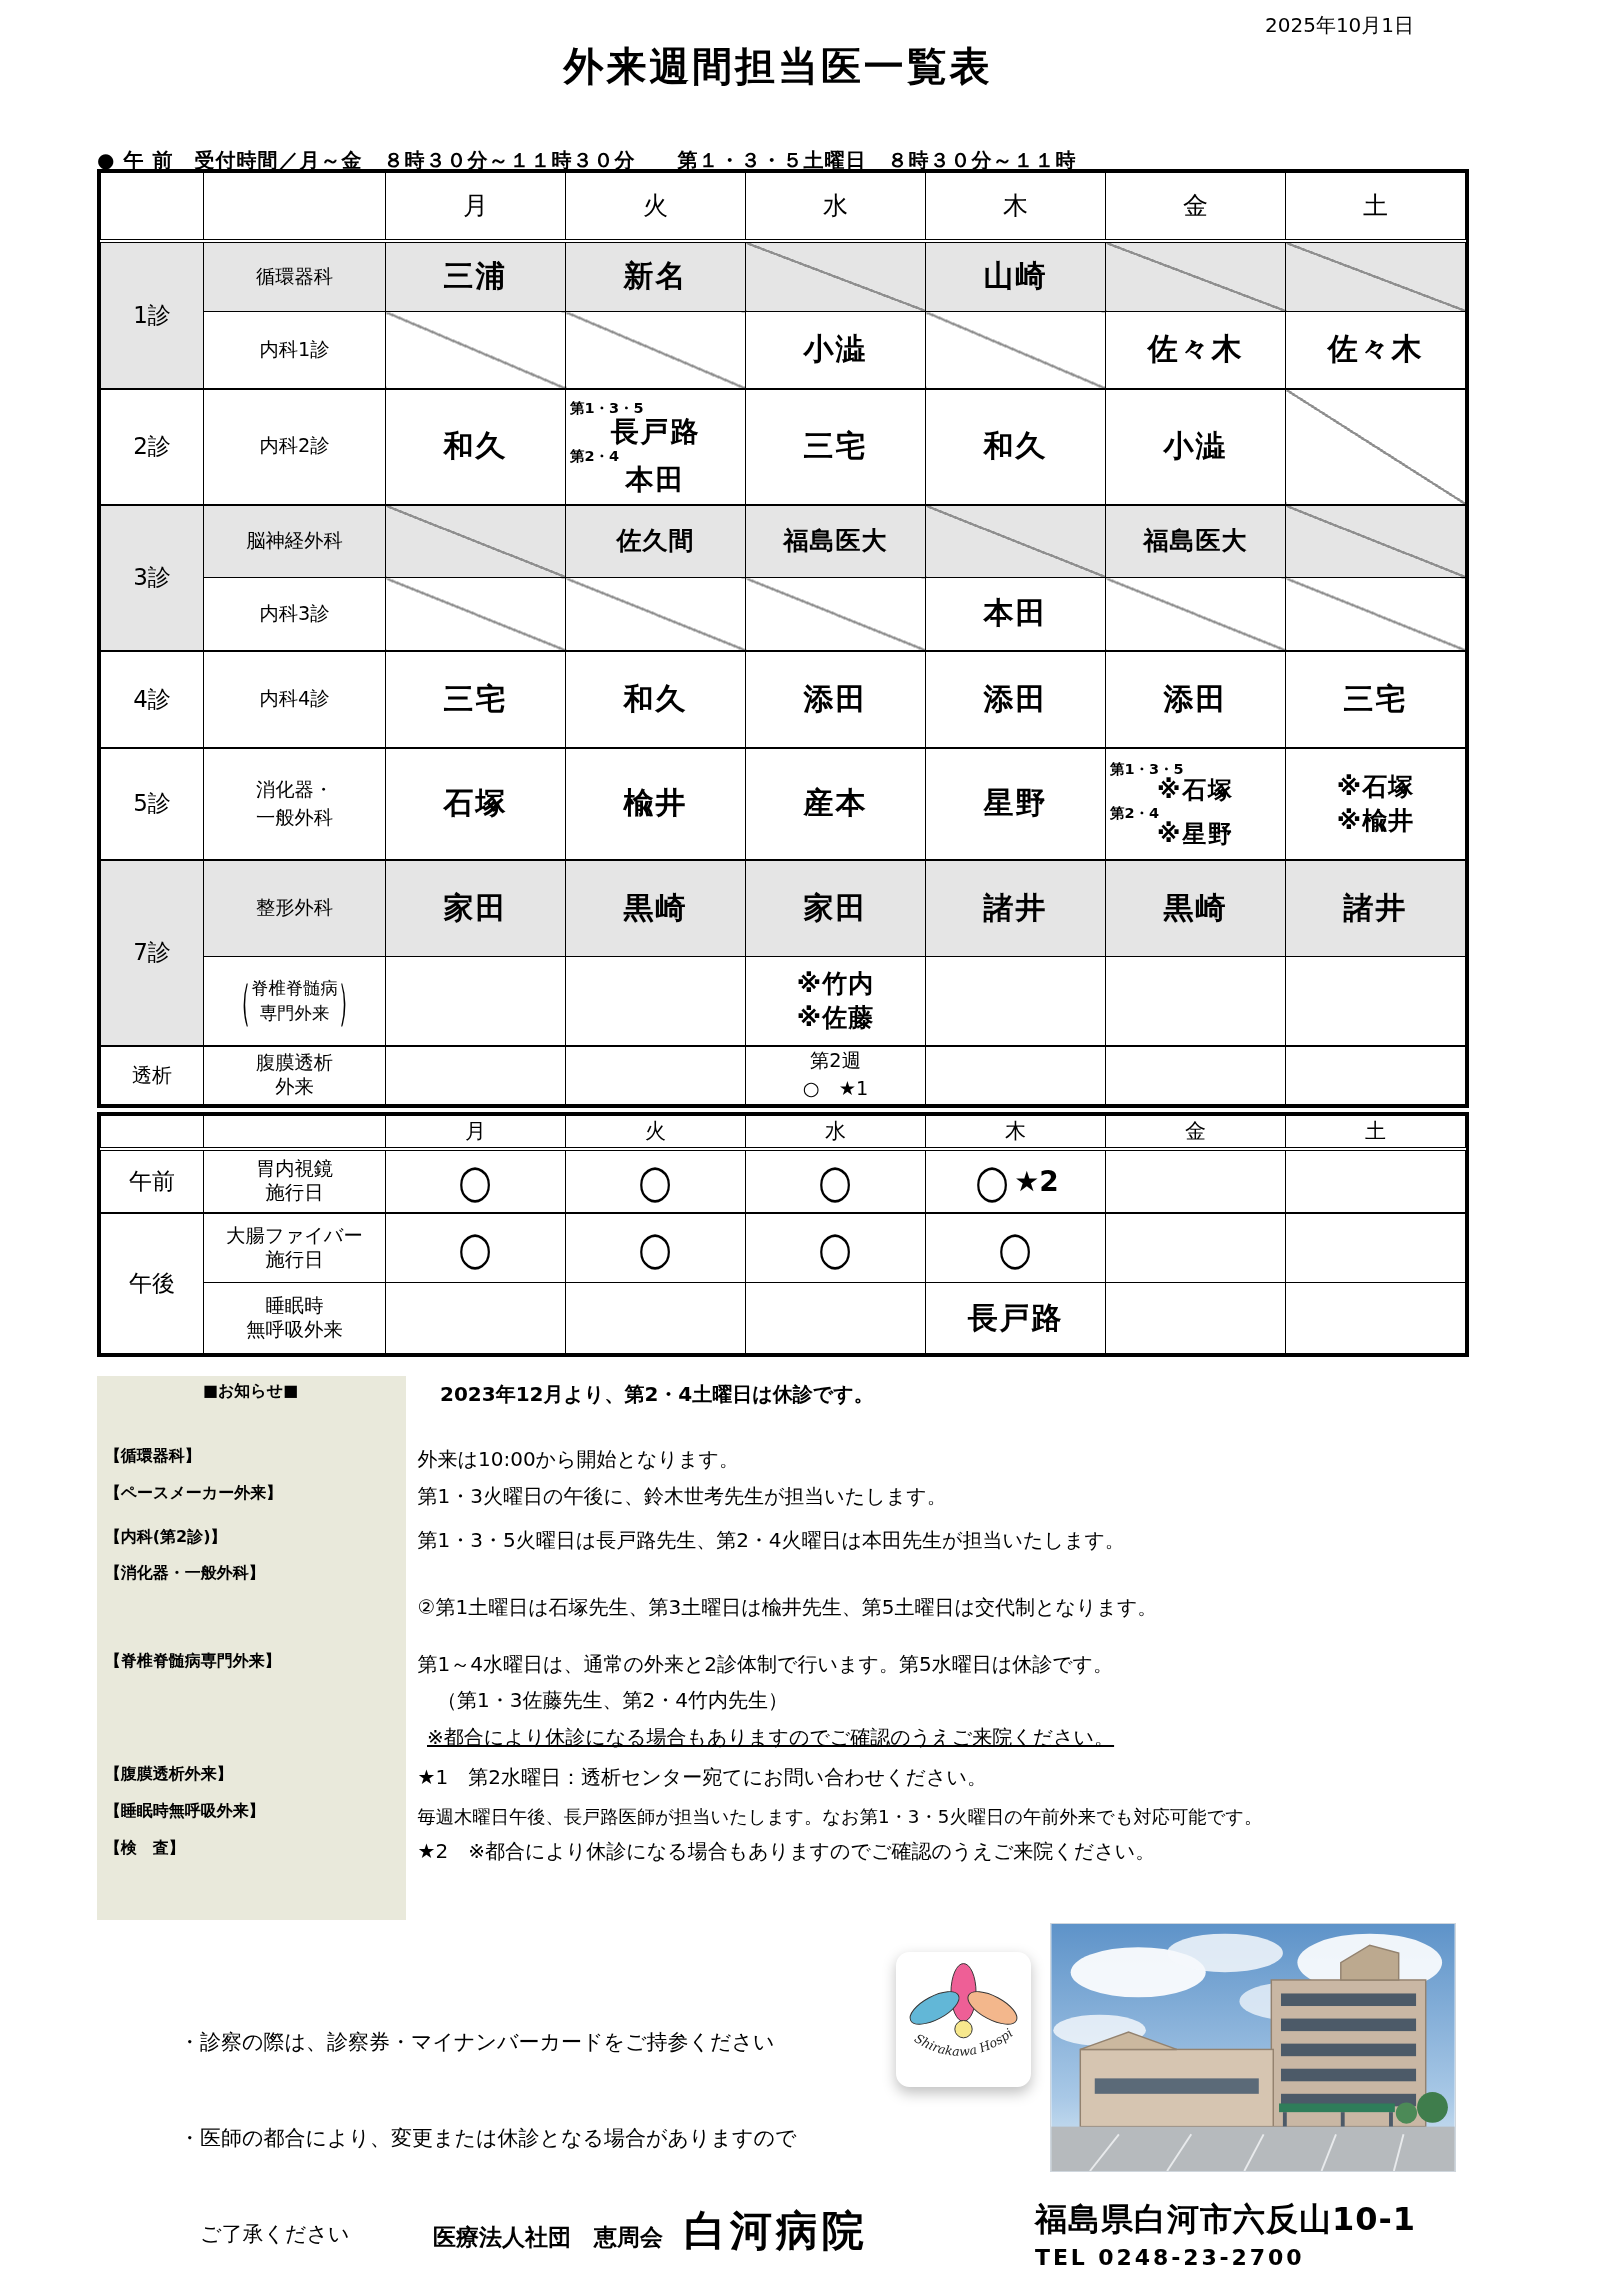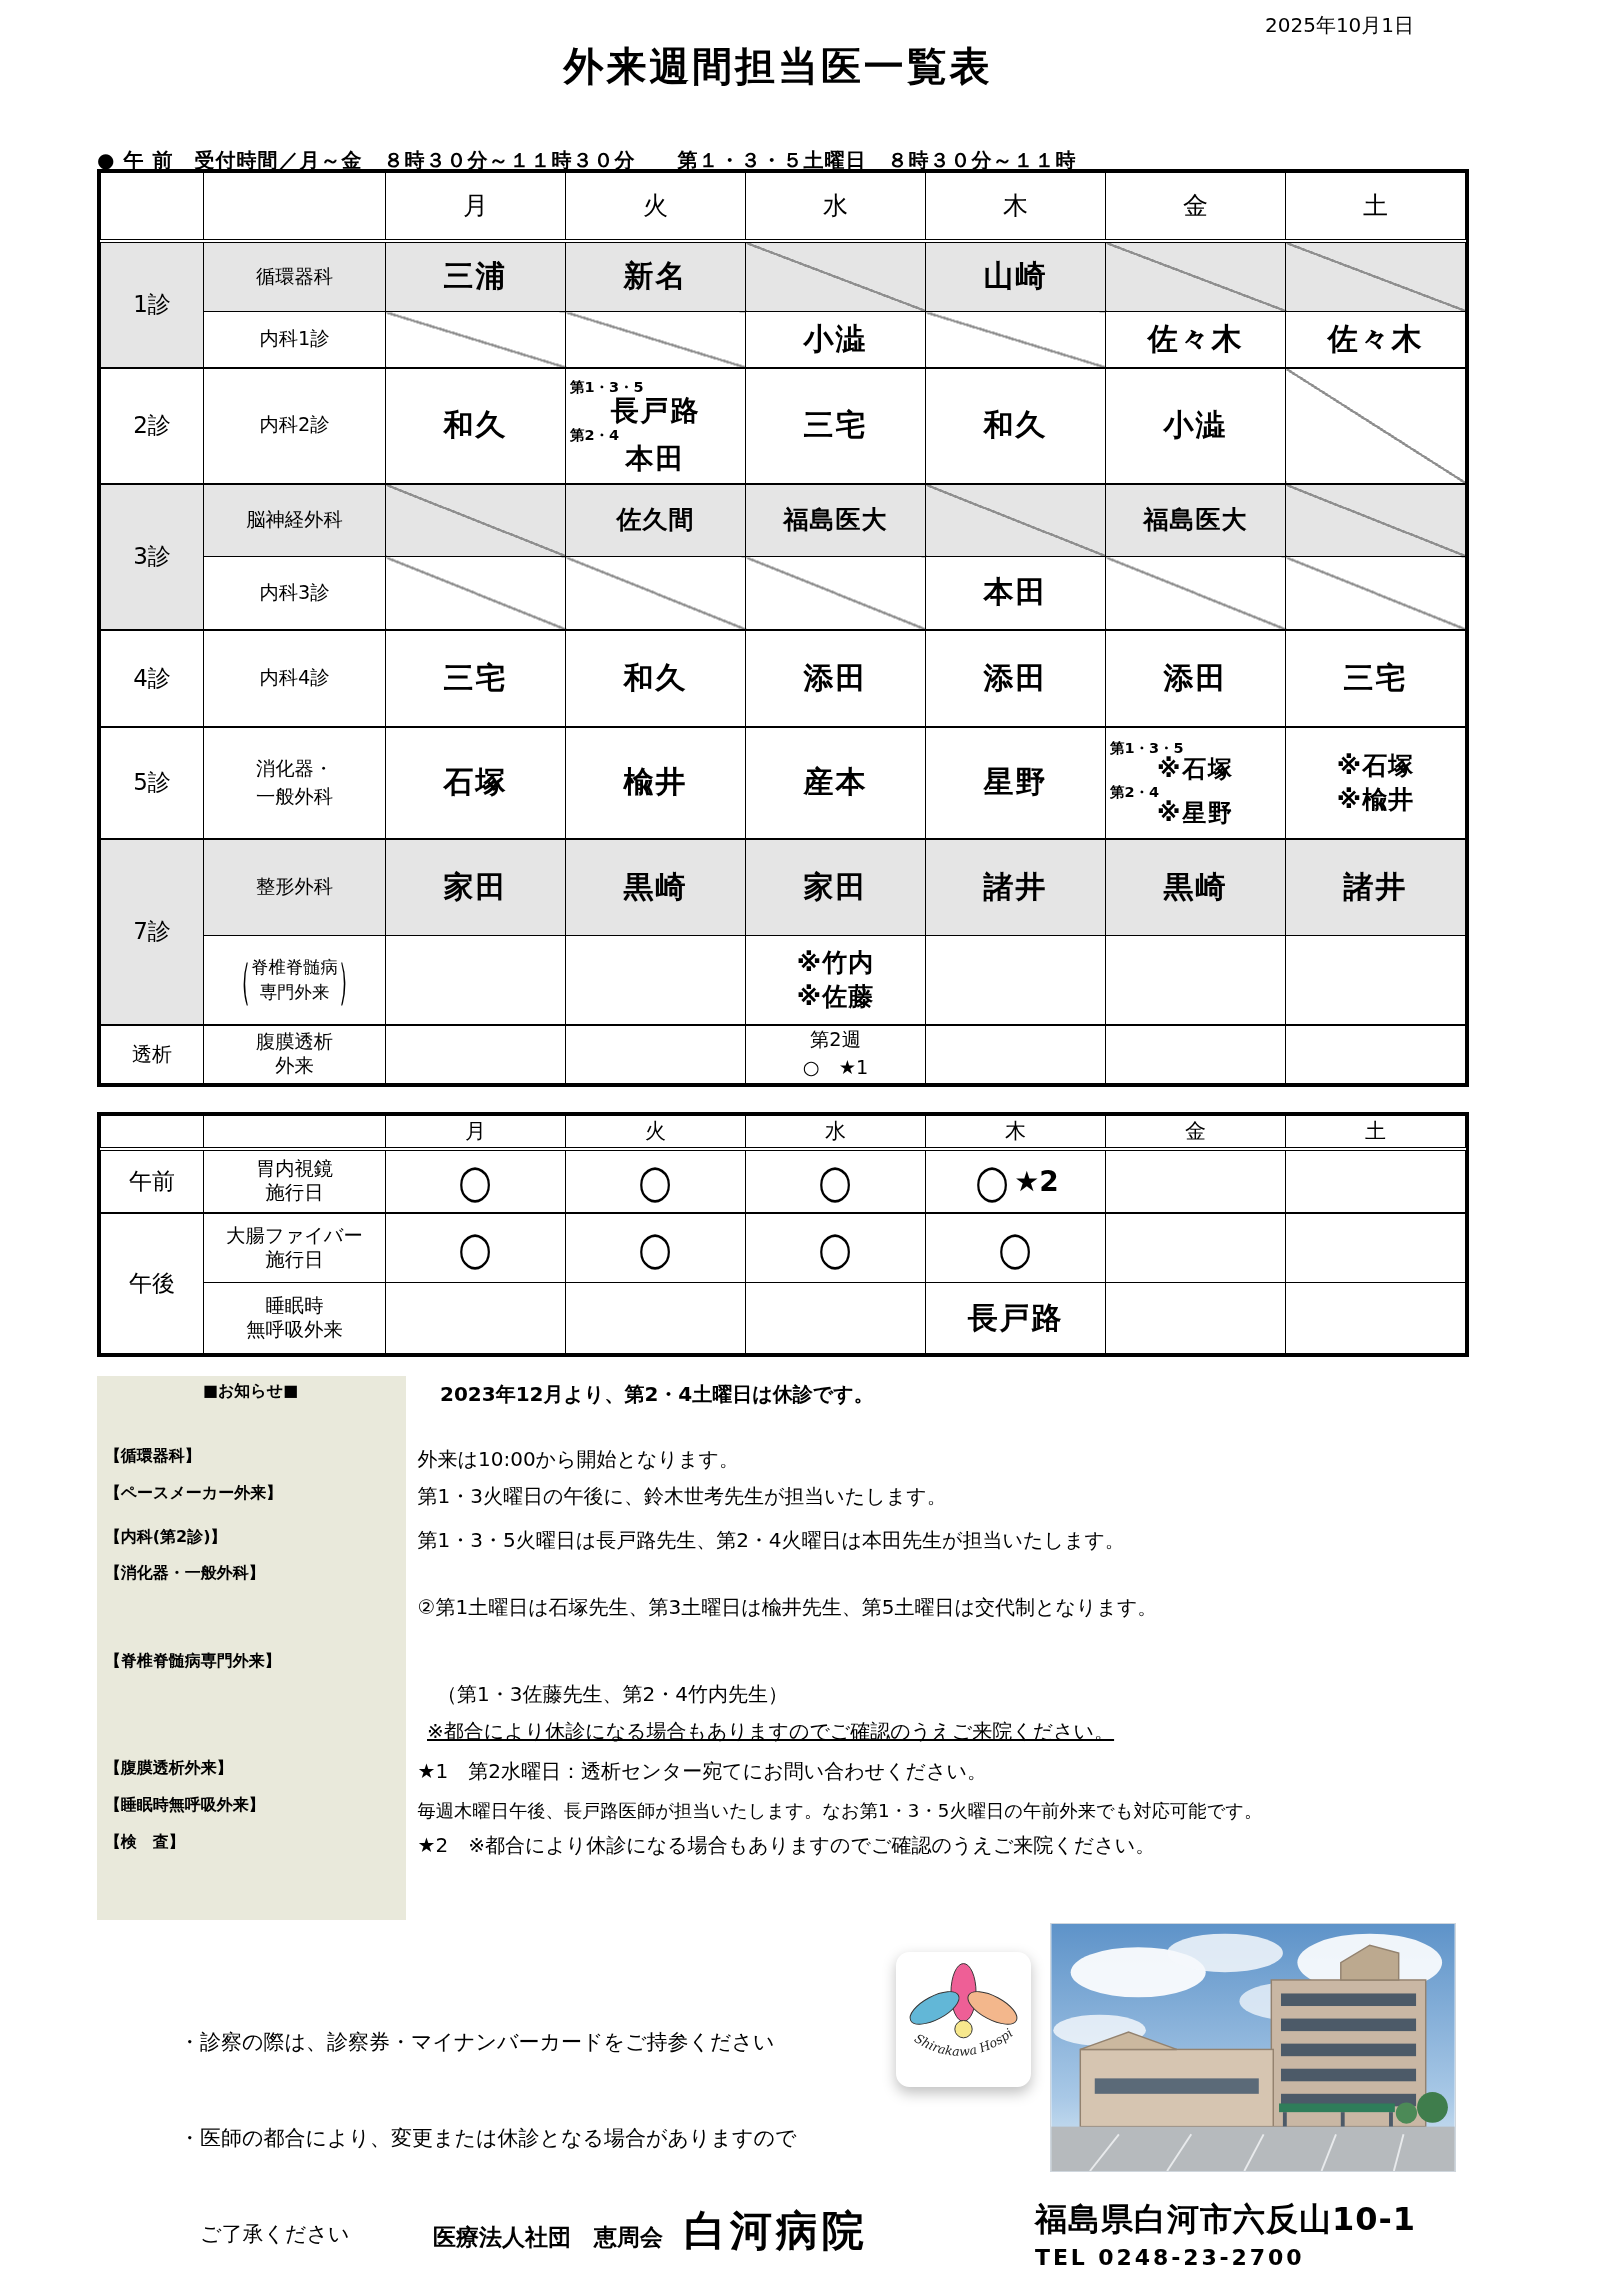--- a/index.html
+++ b/index.html
@@ -98,21 +98,21 @@
         <td class="rowlab gray" rowspan="2">1診</td>
         <td class="dept gray">循環器科</td>
         <td class="nm gray">三浦</td>
         <td class="nm gray">新名</td>
         <td class="gray diag"></td>
         <td class="nm gray">山崎</td>
         <td class="gray diag"></td>
         <td class="gray diag"></td>
       </tr>
 
-      <tr style="height:56px">
+      <tr style="height:77px">
         <td class="dept">内科1診</td>
         <td class="diag"></td>
         <td class="diag"></td>
         <td class="nm">小澁</td>
         <td class="diag"></td>
         <td class="nm">佐々木</td>
         <td class="nm">佐々木</td>
       </tr>
 
       <tr class="gsep" style="height:116px">
@@ -331,20 +331,21 @@
     </div>
     <div class="nrow">
       <div class="nlabel">【消化器・一般外科】</div>
     </div>
     <div class="nrow">
       <div class="nlabel"></div>
       <div class="ncontent">②第1土曜日は石塚先生、第3土曜日は楡井先生、第5土曜日は交代制となります。</div>
     </div>
     <div class="nrow" style="margin-top:20px">
       <div class="nlabel">【脊椎脊髄病専門外来】</div>
+      <div class="ncontent">第1～4水曜日は、通常の外来と2診体制で行います。第5水曜日は休診です。</div>
     </div>
     <div class="nrow">
       <div class="nlabel"></div>
       <div class="ncontent indent">（第1・3佐藤先生、第2・4竹内先生）</div>
     </div>
     <div class="nrow">
       <div class="nlabel"></div>
       <div class="ncontent uline">※都合により休診になる場合もありますのでご確認のうえご来院ください。</div>
     </div>
     <div class="nrow" style="margin-top:3.9px">

